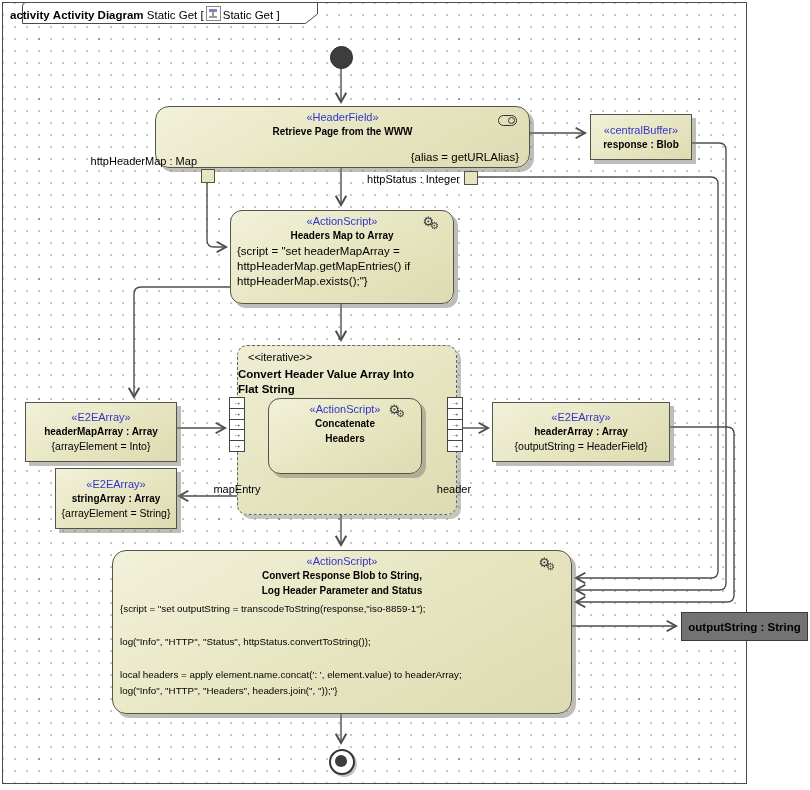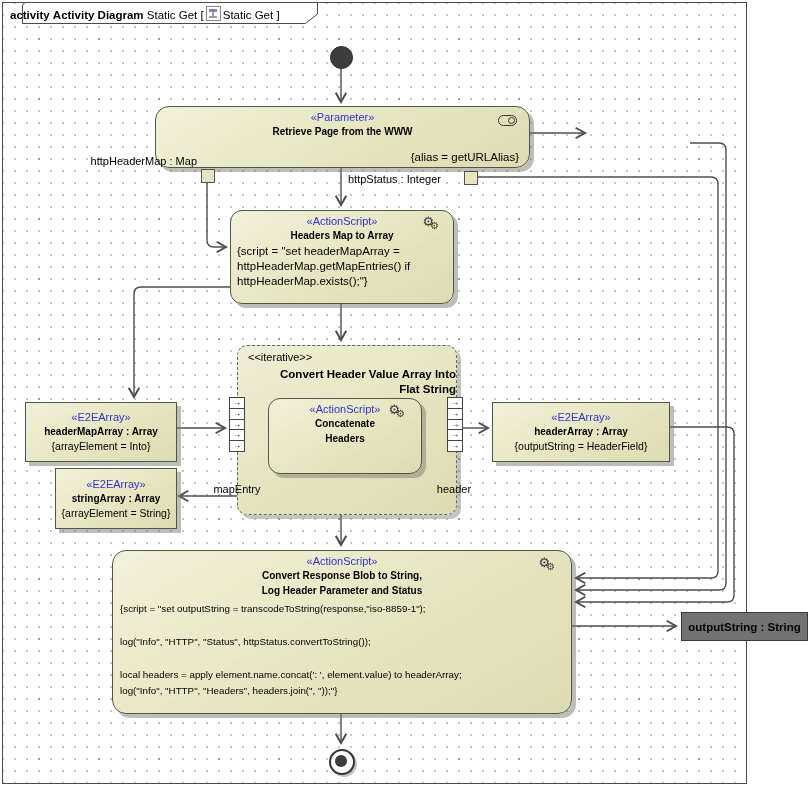--- a/index.html
+++ b/index.html
@@ -59,21 +59,21 @@
   .expn{position:absolute;width:14px;height:53px;background:#fff;border:1px solid #444;
     display:flex;flex-direction:column;}
   .exp-cell{flex:1;border-bottom:1px solid #444;font-size:8.5px;line-height:9px;text-align:center;color:#222;overflow:hidden;}
   .exp-cell:last-child{border-bottom:none;}
 
   
   .iter{position:absolute;border:1.6px dashed #66655a;border-radius:10px;
     background:linear-gradient(150deg,#efeed6 0%,#e4e3bd 60%,#dcdbb2 100%);
     box-shadow:4px 4px 0 rgba(125,125,115,.45);}
   .iterkw{position:absolute;left:10px;top:5px;font-size:11px;}
-  .itername{position:absolute;left:0;top:21px;width:100%;text-align:right;font-weight:bold;
+  .itername{position:absolute;left:0;top:21px;width:100%;text-align:left;font-weight:bold;
     font-size:11.5px;line-height:15px;white-space:pre-line;}
 
   .objnode{position:absolute;background:#737373;border:1px solid #3a3a3a;font-weight:bold;
     font-size:11.5px;text-align:center;display:flex;align-items:center;justify-content:center;}
 </style>
 </head>
 <body>
 
 <div id="stage">
 
@@ -115,33 +115,37 @@
       <b>Activity Diagram</b>
       <span>Static Get</span>
       <span>[</span><span class="tabicon"><i></i><u></u><s></s></span><span>Static Get</span>
       <span>]</span>
     </div>
   </div>
 
   <div class="initial" style="left:330px;top:46px;"></div>
 
   <div class="node rounded" style="left:155px;top:106px;width:373px;height:60px;">
-    <div class="stereo">«Parameter»</div>
+    <div class="stereo">«HeaderField»</div>
     <div class="nname">Retrieve Page from the WWW</div>
     <div class="tagright">{alias = getURLAlias}</div>
     <div class="pill">
         <i></i>
       </div>
   </div>
 
   <div class="pin" style="left:201px;top:169px;"></div>
   <div class="pinlabel" style="left:58px;top:155px;width:139px;text-align:right;">httpHeaderMap : Map</div>
   <div class="pin" style="left:464px;top:171px;"></div>
-  <div class="pinlabel" style="left:348px;top:173px;width:112px;">httpStatus : Integer</div>
-
+  <div class="pinlabel" style="left:348px;top:173px;width:112px;text-align:right;">httpStatus : Integer</div>
+
+  <div class="node vcenter" style="left:590px;top:114px;width:100px;height:44px;">
+    <div class="stereo" style="padding-top:0;">«centralBuffer»</div>
+    <div class="nname">response : Blob</div>
+  </div>
 
   <div class="node r12" style="left:230px;top:210px;width:222px;height:92px;">
     <div class="stereo">«ActionScript»</div>
     <div class="nname">Headers Map to Array</div>
     <div class="script">{script = "set headerMapArray =
 httpHeaderMap.getMapEntries() if
 httpHeaderMap.exists();"}</div>
     <div class="gears" style="right:10px;top:5px;"><span>⚙</span><span class="g2">⚙</span></div>
   </div>
 

